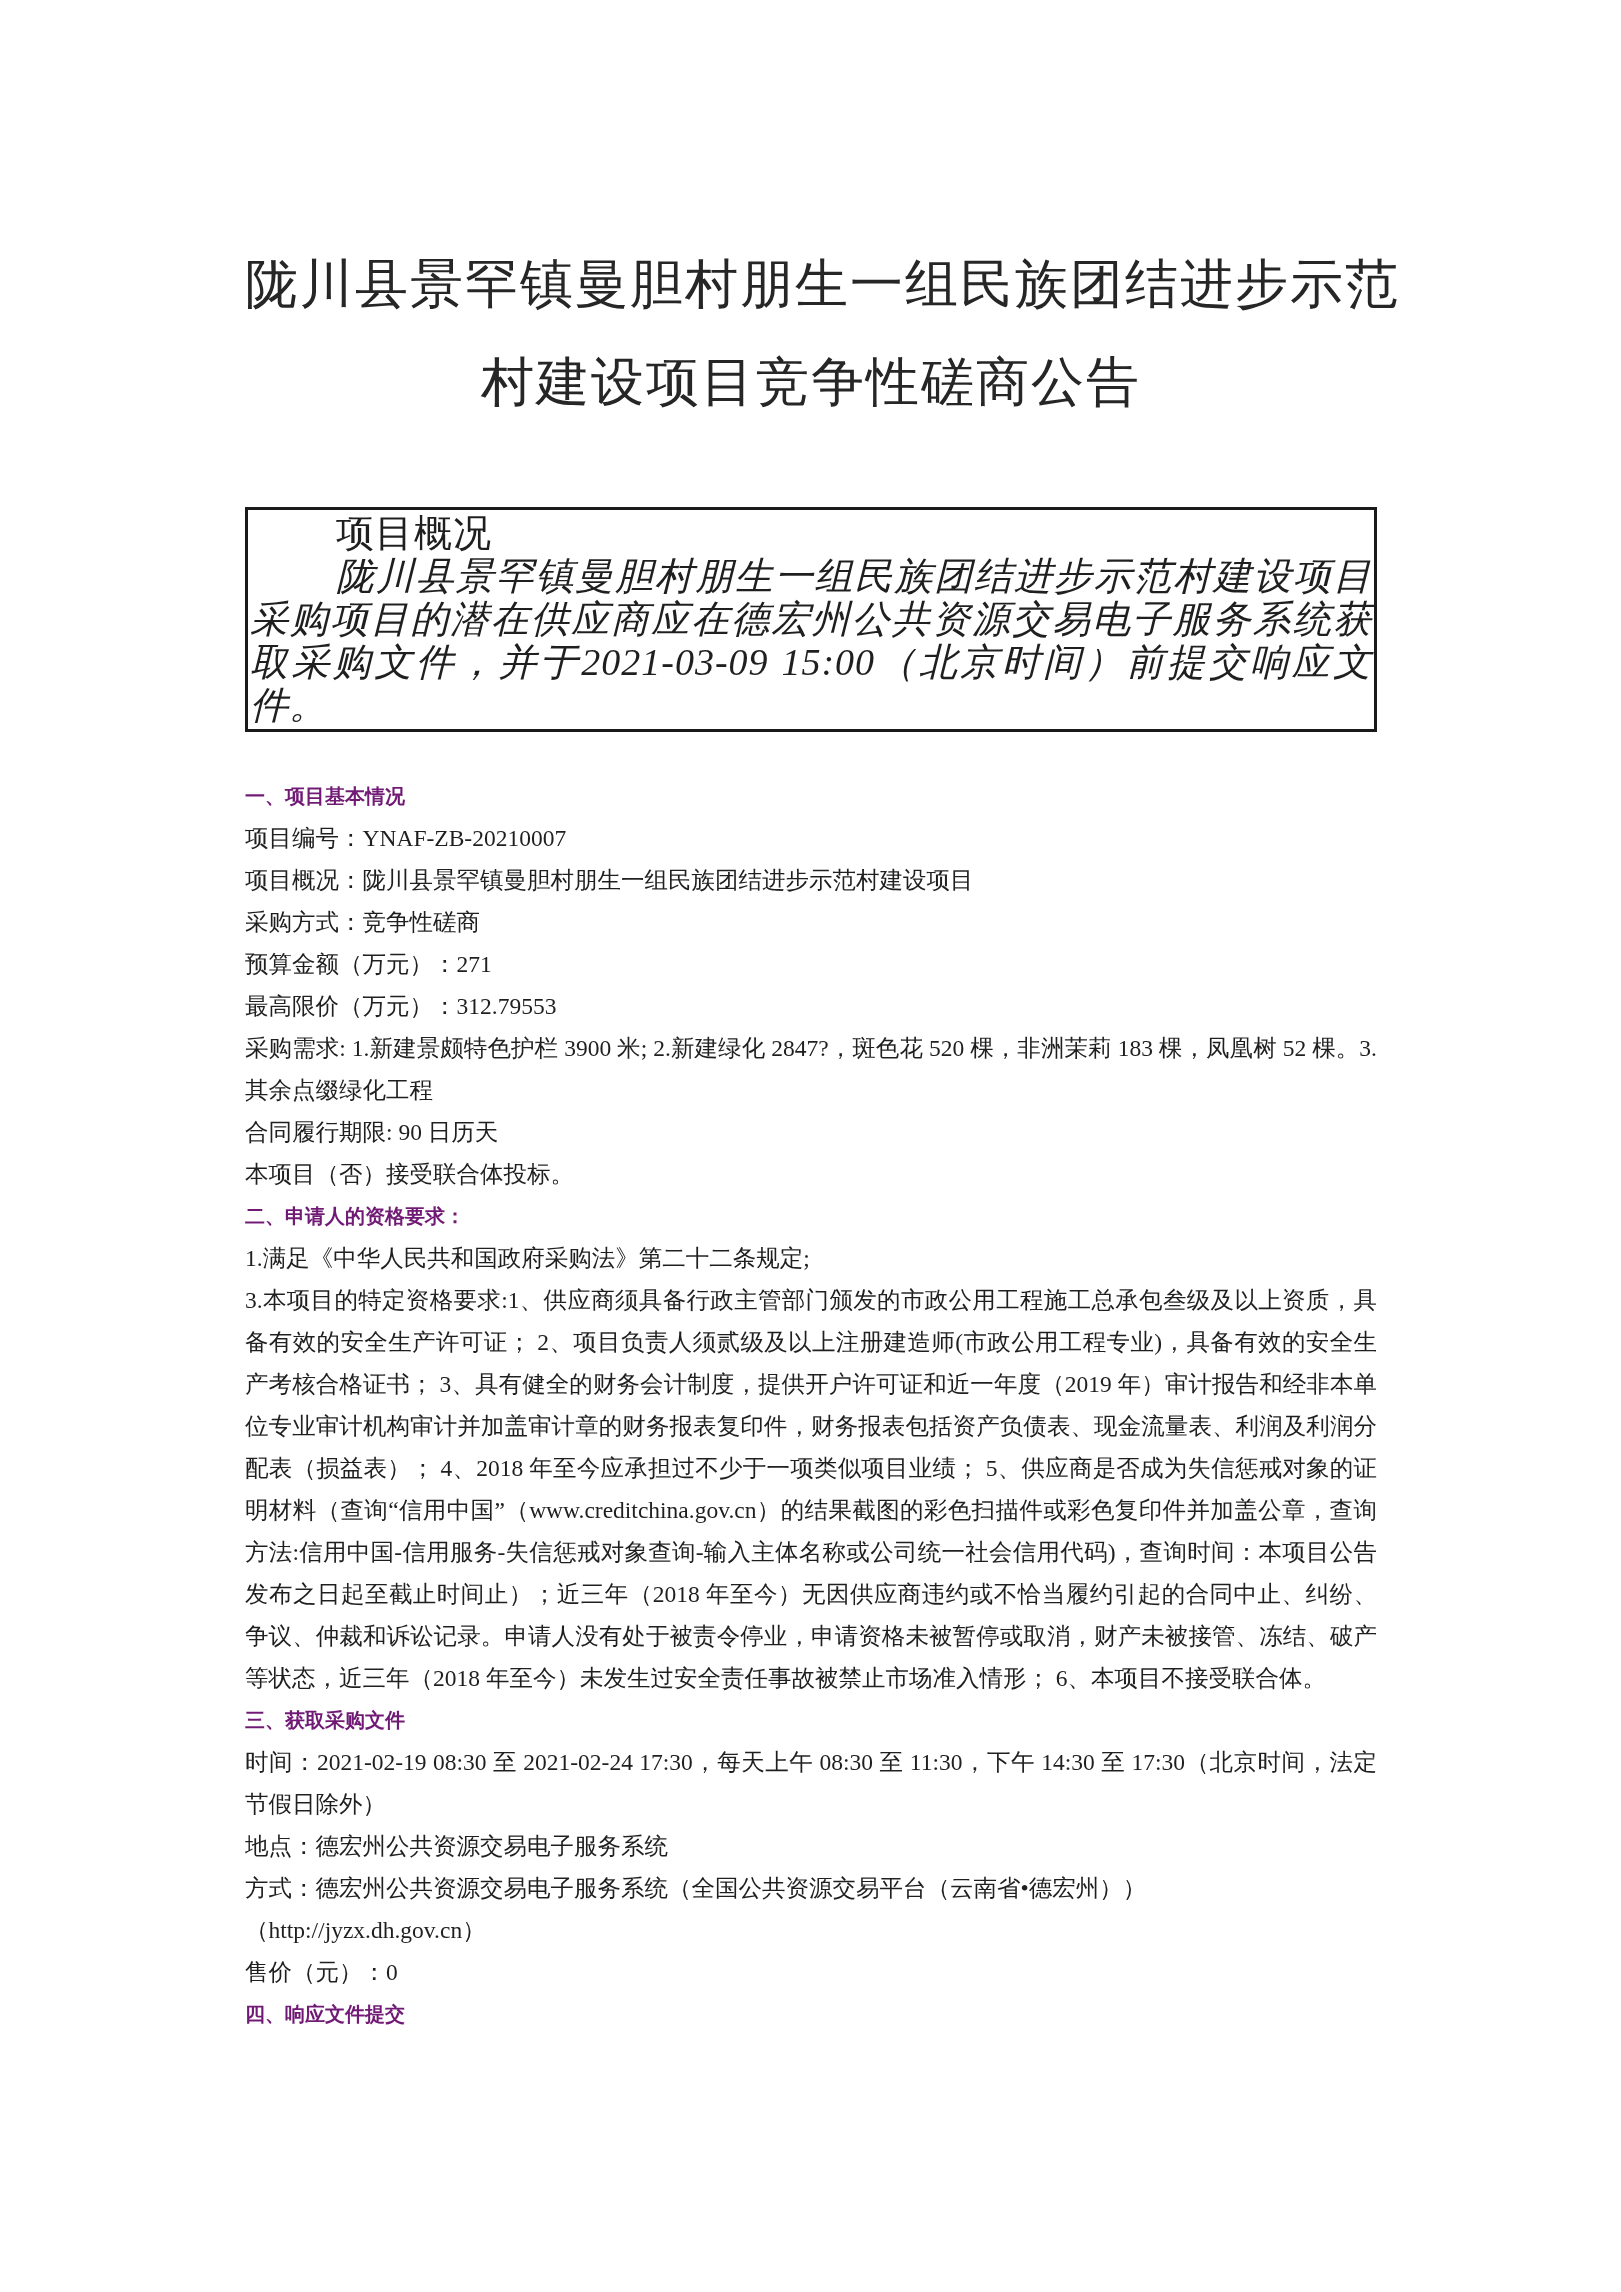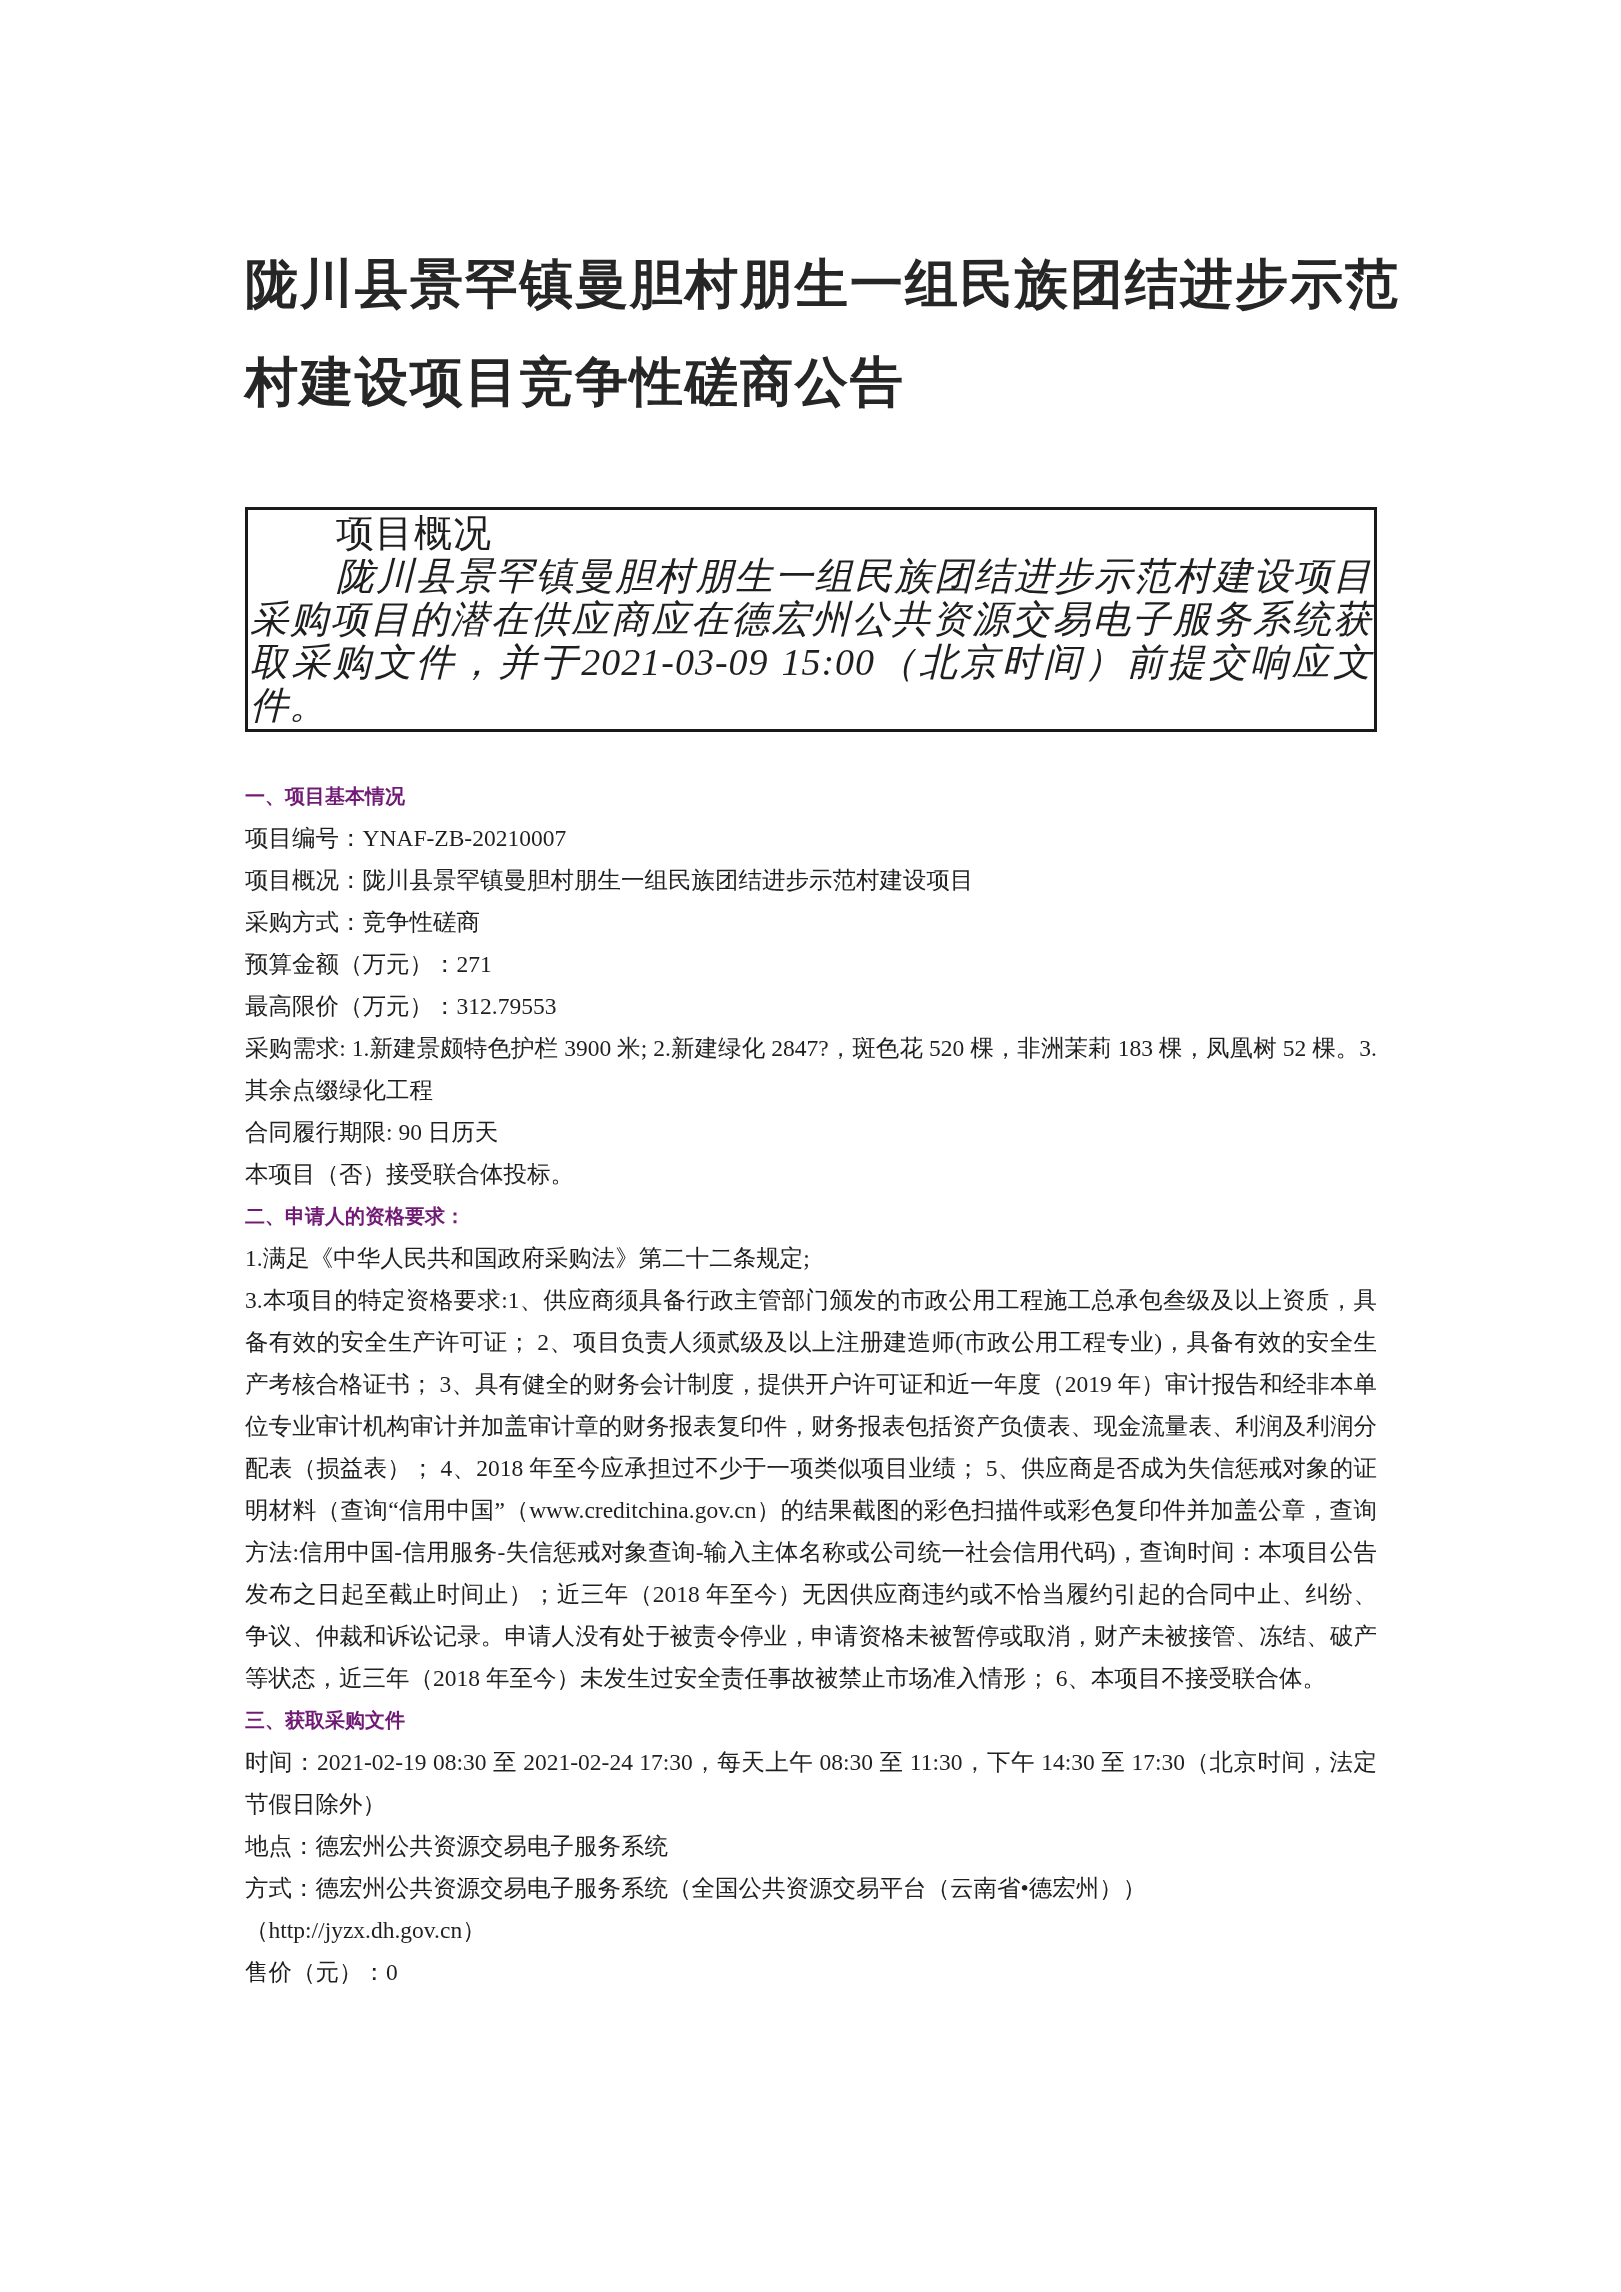--- a/index.html
+++ b/index.html
@@ -12,22 +12,23 @@
   .page {
     box-sizing: border-box;
     width: 1621px; height: 2293px;
     padding: 235px 244px 0 245px;
     overflow: hidden;
     background: #ffffff;
   }
   
   .title {
     margin: 0;
+    text-align: center;
     font-family: "DejaVu Sans", sans-serif;
-    font-weight: bold;
+    font-weight: normal;
     font-size: 53px;
     line-height: 98px;
     letter-spacing: 2px;
     color: #262626;
   }
   .title-line { display: block; white-space: nowrap; }
   
   .overview-box {
     margin-top: 76px;
     border: 3.9px solid #1a1a1a;
@@ -88,16 +89,17 @@
     <p>1.满足《中华人民共和国政府采购法》第二十二条规定;</p>
     <p>3.本项目的特定资格要求:1、供应商须具备行政主管部门颁发的市政公用工程施工总承包叁级及以上资质，具备有效的安全生产许可证； 2、项目负责人须贰级及以上注册建造师(市政公用工程专业)，具备有效的安全生产考核合格证书； 3、具有健全的财务会计制度，提供开户许可证和近一年度（2019 年）审计报告和经非本单位专业审计机构审计并加盖审计章的财务报表复印件，财务报表包括资产负债表、现金流量表、利润及利润分配表（损益表）； 4、2018 年至今应承担过不少于一项类似项目业绩； 5、供应商是否成为失信惩戒对象的证明材料（查询“信用中国”（www.creditchina.gov.cn）的结果截图的彩色扫描件或彩色复印件并加盖公章，查询方法:信用中国-信用服务-失信惩戒对象查询-输入主体名称或公司统一社会信用代码)，查询时间：本项目公告发布之日起至截止时间止）；近三年（2018 年至今）无因供应商违约或不恰当履约引起的合同中止、纠纷、争议、仲裁和诉讼记录。申请人没有处于被责令停业，申请资格未被暂停或取消，财产未被接管、冻结、破产等状态，近三年（2018 年至今）未发生过安全责任事故被禁止市场准入情形； 6、本项目不接受联合体。</p>
 
     <h2>三、获取采购文件</h2>
     <p>时间：2021-02-19 08:30 至 2021-02-24 17:30，每天上午 08:30 至 11:30，下午 14:30 至 17:30（北京时间，法定节假日除外）</p>
     <p>地点：德宏州公共资源交易电子服务系统</p>
     <p>方式：德宏州公共资源交易电子服务系统（全国公共资源交易平台（云南省•德宏州））</p>
     <p>（http://jyzx.dh.gov.cn）</p>
     <p>售价（元）：0</p>
 
+    <h2>四、响应文件提交</h2>
 
   </div>
 </div>
 
 
 </body></html>

